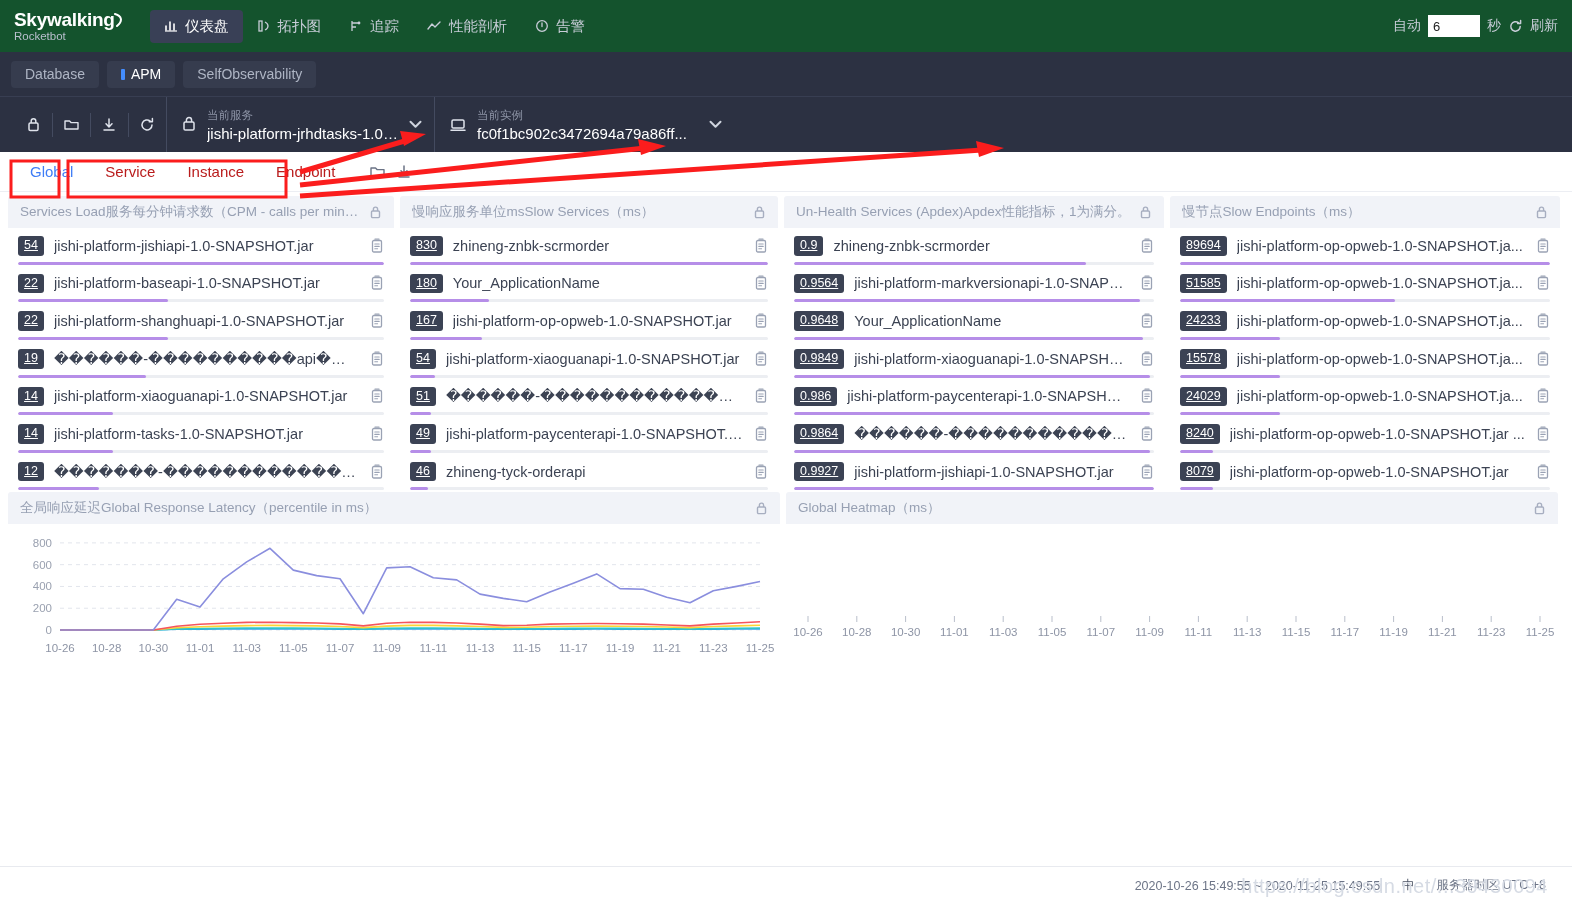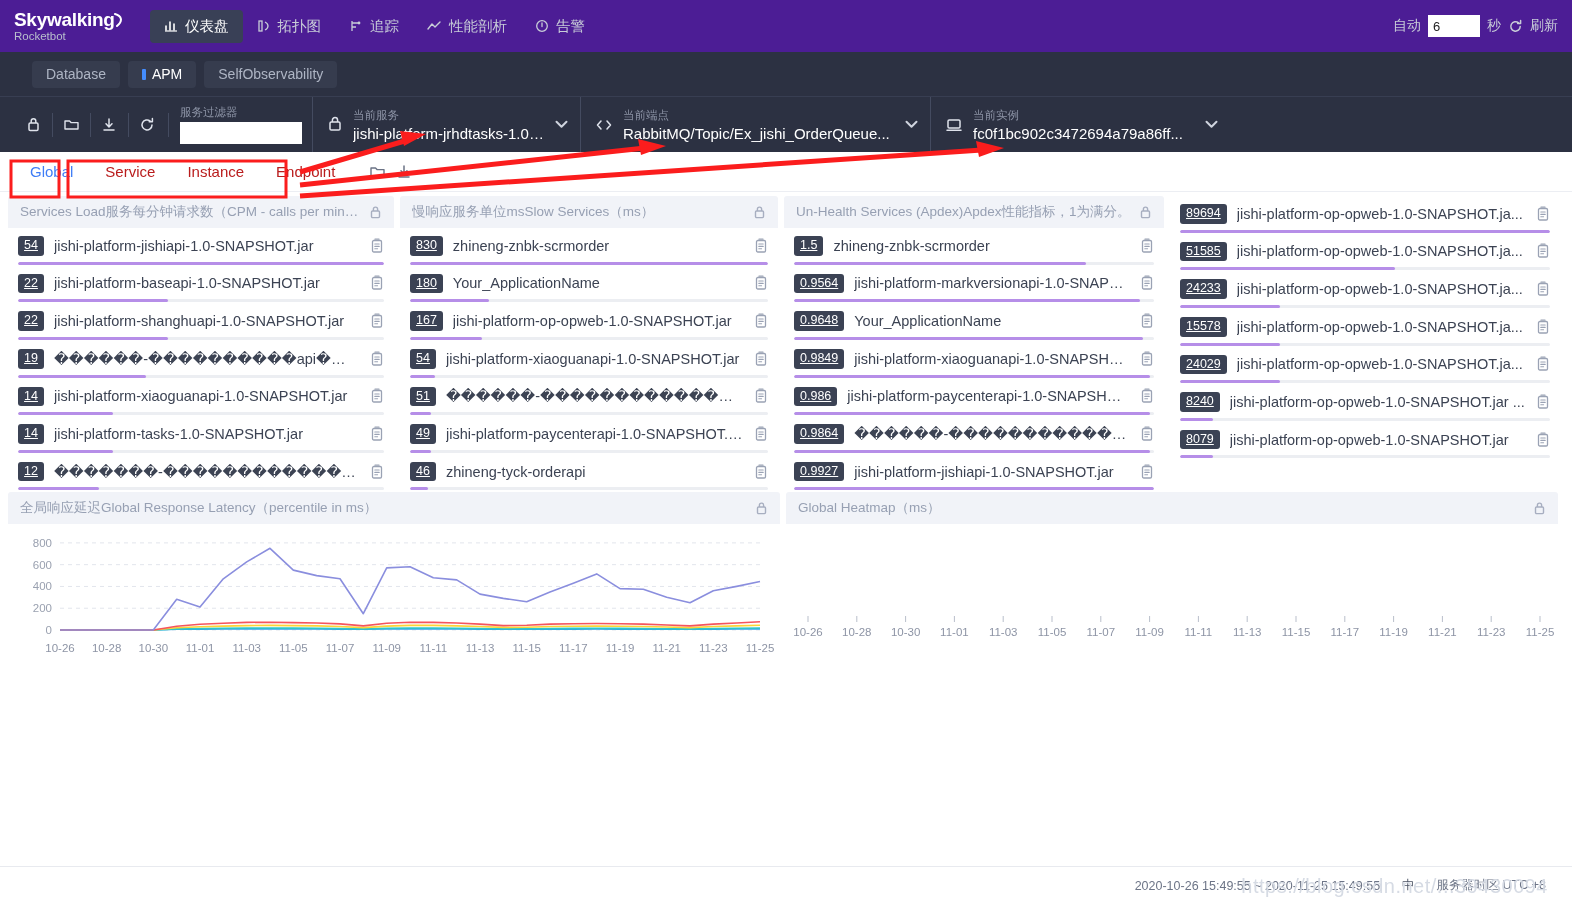--- a/index.html
+++ b/index.html
@@ -6,21 +6,21 @@
   html, body {
     width: 1572px; height: 904px;
     background: #fff;
     font-family: "Liberation Sans", "DejaVu Sans", sans-serif;
     overflow: hidden;
   }
   .app { position: relative; width: 1572px; height: 904px; }
 
   
   .topnav {
-    height: 52px; background: #4c1d95; display: flex; align-items: center;
+    height: 52px; background: #14532d; display: flex; align-items: center;
     padding-left: 14px; position: relative;
   }
   .logo { width: 112px; line-height: 1.05; }
   .logo-main { color: #fff; font-size: 19px; font-weight: bold; letter-spacing: -0.3px; position: relative; display:inline-block;}
   .logo-swoosh {
     display: inline-block; width: 9px; height: 14px; position: relative; top: 1px; margin-left: -1px;
   }
   .logo-swoosh svg { display:block; }
   .logo-sub { color: #b9bfcd; font-size: 11.5px; margin-top: 1px; }
   .navitems { display: flex; align-items: center; margin-left: 24px; }
@@ -36,21 +36,21 @@
   }
   .auto-input {
     width: 52px; height: 22px; background: #fff; border: none; color: #222;
     font-size: 13px; padding: 0 5px; font-family: inherit;
   }
   .refresh-ico { display:flex; align-items:center; }
 
   
   .subtabs {
     height: 44px; background: #2c3142; display: flex; align-items: center;
-    padding-left: 32px; gap: 8px;
+    padding-left: 11px; gap: 8px;
   }
   .subtab {
     height: 27px; padding: 0 14px; border-radius: 4px; background: #363c4e;
     color: #aeb5c4; font-size: 14px; display: flex; align-items: center; gap: 6px;
     cursor: pointer; white-space: nowrap;
   }
   .subtab.active { color: #fff; }
   .subtab-dot { width: 4px; height: 11px; background: #448dfe; border-radius: 1px; }
 
   
@@ -264,59 +264,39 @@
           </svg>
       </div>
       <div class="tool-ico">
         <svg width="16" height="16" viewBox="0 0 16 16">
             <path d="M13 8 A5 5 0 1 1 11.2 4.1" stroke="#dfe3ec" stroke-width="1.5" fill="none" stroke-linecap="round"></path>
             <path d="M13.4 1.6 L13.4 4.8 L10.2 4.8" stroke="#dfe3ec" stroke-width="1.5" fill="none" stroke-linecap="round" stroke-linejoin="round"></path>
           </svg>
       </div>
     </div>
 
-    <div class="filter-wrap">
-      <div class="sel-label">服务过滤器</div>
-      <input class="filter-input" placeholder="" style="">
-    </div>
 
     <div class="selector sel-svc">
       <span class="sel-ico">
         <svg width="16" height="17" viewBox="0 0 16 17">
             <rect x="3" y="6" width="10" height="8" rx="1.3" stroke="#dfe3ec" stroke-width="1.5" fill="none"></rect>
             <path d="M5.4 6 L5.4 4.2 A2.6 2.6 0 0 1 10.6 4.2 L10.6 6" stroke="#dfe3ec" stroke-width="1.5" fill="none"></path>
           </svg>
       </span>
       <span class="sel-text">
         <div class="sel-label">当前服务</div>
         <div class="sel-value">jishi-platform-jrhdtasks-1.0-S...</div>
       </span>
       <span class="caret">
         <svg width="13" height="9" viewBox="0 0 13 9">
             <path d="M1.5 1.8 L6.5 6.8 L11.5 1.8" stroke="#cfd4de" stroke-width="2" fill="none" stroke-linecap="round" stroke-linejoin="round"></path>
           </svg>
       </span>
     </div>
 
-    <div class="selector sel-ep">
-      <span class="sel-ico">
-        <svg width="18" height="14" viewBox="0 0 18 14">
-            <path d="M6 3 L2.5 7 L6 11 M12 3 L15.5 7 L12 11" stroke="#dfe3ec" stroke-width="1.5" fill="none" stroke-linecap="round" stroke-linejoin="round"></path>
-          </svg>
-      </span>
-      <span class="sel-text">
-        <div class="sel-label">当前端点</div>
-        <div class="sel-value">RabbitMQ/Topic/Ex_jishi_OrderQueue...</div>
-      </span>
-      <span class="caret">
-        <svg width="13" height="9" viewBox="0 0 13 9">
-            <path d="M1.5 1.8 L6.5 6.8 L11.5 1.8" stroke="#cfd4de" stroke-width="2" fill="none" stroke-linecap="round" stroke-linejoin="round"></path>
-          </svg>
-      </span>
-    </div>
 
     <div class="selector sel-inst">
       <span class="sel-ico">
         <svg width="18" height="16" viewBox="0 0 18 16">
             <rect x="3" y="3" width="12" height="8" rx="1.3" stroke="#dfe3ec" stroke-width="1.5" fill="none"></rect>
             <path d="M2 13.2 L16 13.2" stroke="#dfe3ec" stroke-width="1.5" stroke-linecap="round"></path>
           </svg>
       </span>
       <span class="sel-text">
         <div class="sel-label">当前实例</div>
@@ -611,21 +591,21 @@
           <span class="lock-ico">
             <svg width="13" height="15" viewBox="0 0 13 15">
                 <rect x="2.5" y="6" width="8" height="6.6" rx="1.1" stroke="#a7aec0" stroke-width="1.4" fill="none"></rect>
                 <path d="M4.4 6 L4.4 4.2 A2.1 2.1 0 0 1 8.6 4.2 L8.6 6" stroke="#a7aec0" stroke-width="1.4" fill="none"></path>
               </svg>
           </span>
         </div>
         <div class="rank-list">
             <div class="rank-item">
               <div class="rank-top">
-                <span class="rank-badge">1.5</span>
+                <span class="rank-badge">0.9</span>
                 <span class="rank-name">zhineng-znbk-scrmorder</span>
                 <span class="rank-copy">
                   <svg width="14" height="16" viewBox="0 0 14 16">
                     <rect x="2.5" y="2.5" width="9" height="11.5" rx="1.3" stroke="#9aa2b4" stroke-width="1.3" fill="none"></rect>
                     <path d="M5 1.2 L9 1.2" stroke="#9aa2b4" stroke-width="1.3" stroke-linecap="round"></path>
                     <path d="M4.8 6 L9.2 6 M4.8 8.4 L9.2 8.4 M4.8 10.8 L7.6 10.8" stroke="#9aa2b4" stroke-width="1.1" stroke-linecap="round"></path>
                   </svg>
                 </span>
               </div>
               <div class="rank-bar">
@@ -725,20 +705,29 @@
                 </span>
               </div>
               <div class="rank-bar">
                 <i style="width:100%"></i>
               </div>
             </div>
           </div>
       </div>
 
       <div class="panel" style="width:390px">
+        <div class="panel-head">
+          <span class="panel-title">慢节点Slow Endpoints（ms）</span>
+          <span class="lock-ico">
+            <svg width="13" height="15" viewBox="0 0 13 15">
+                <rect x="2.5" y="6" width="8" height="6.6" rx="1.1" stroke="#a7aec0" stroke-width="1.4" fill="none"></rect>
+                <path d="M4.4 6 L4.4 4.2 A2.1 2.1 0 0 1 8.6 4.2 L8.6 6" stroke="#a7aec0" stroke-width="1.4" fill="none"></path>
+              </svg>
+          </span>
+        </div>
         <div class="rank-list">
             <div class="rank-item">
               <div class="rank-top">
                 <span class="rank-badge">89694</span>
                 <span class="rank-name">jishi-platform-op-opweb-1.0-SNAPSHOT.ja...</span>
                 <span class="rank-copy">
                   <svg width="14" height="16" viewBox="0 0 14 16">
                     <rect x="2.5" y="2.5" width="9" height="11.5" rx="1.3" stroke="#9aa2b4" stroke-width="1.3" fill="none"></rect>
                     <path d="M5 1.2 L9 1.2" stroke="#9aa2b4" stroke-width="1.3" stroke-linecap="round"></path>
                     <path d="M4.8 6 L9.2 6 M4.8 8.4 L9.2 8.4 M4.8 10.8 L7.6 10.8" stroke="#9aa2b4" stroke-width="1.1" stroke-linecap="round"></path>

